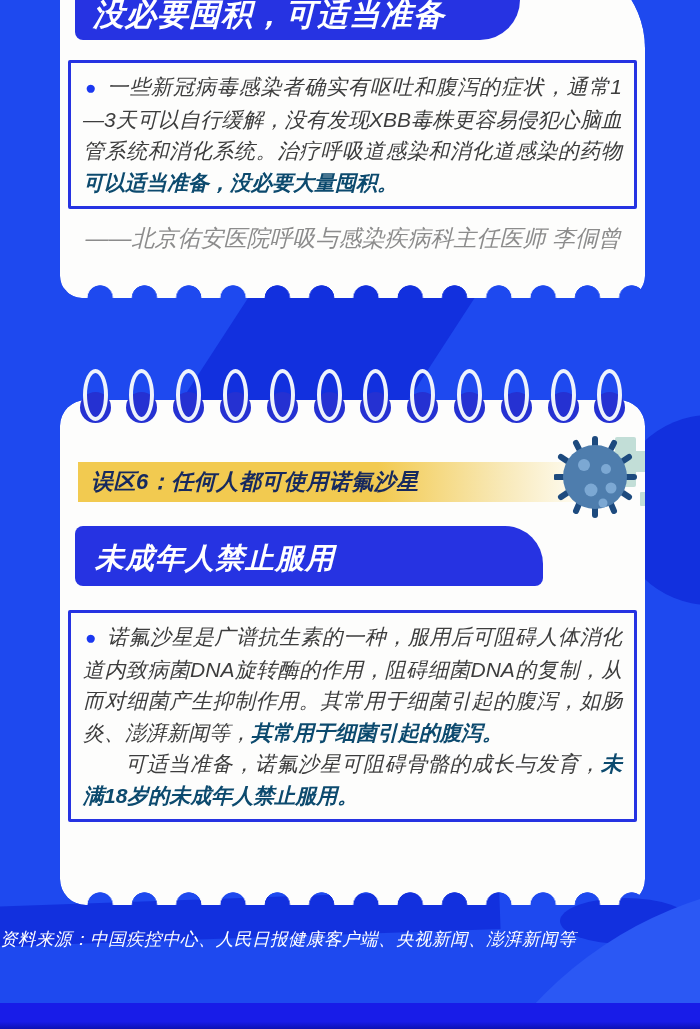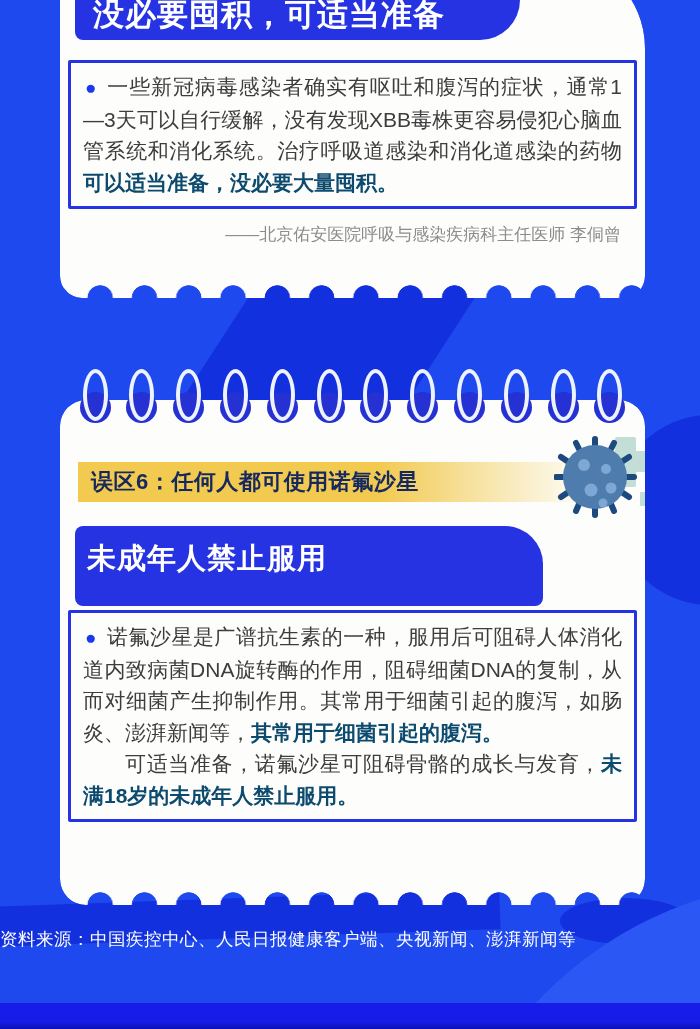--- a/index.html
+++ b/index.html
@@ -1,17 +1,17 @@
 <!DOCTYPE html>
 <html><head>
 <meta charset="utf-8">
 <style>
   html,body{margin:0;padding:0;}
   body{font-family:"Liberation Sans","DejaVu Sans",sans-serif;}
-  .page{position:relative;width:700px;height:1029px;overflow:hidden;background:#1e49ef;}
+  .page{position:relative;width:700px;height:1029px;overflow:hidden;background:#1e49ef;font-style:italic;}
 
   
   .decor{position:absolute;z-index:1;}
   .band-mid{left:265px;top:20px;width:190px;height:560px;background:#1230de;transform:rotate(33deg);}
   .circle-right{left:615px;top:415px;width:190px;height:190px;border-radius:50%;background:#1230de;}
   .band-bottom{left:-15px;top:898px;width:515px;height:40px;background:#1230de;transform:rotate(-2deg);}
   .blob-bottom{left:560px;top:898px;width:130px;height:46px;border-radius:50%;background:#1230de;}
   .circle-light{left:430px;top:880px;width:780px;height:780px;border-radius:50%;background:#2b58f4;}
 
   
@@ -24,35 +24,35 @@
     mask-size:100% calc(100% - 13px),44.3px 13px;
     mask-position:0 0,left 18px bottom;
     mask-repeat:no-repeat,repeat-x;}
   .card-top{top:-44px;height:342px;border-radius:14px 92px 22px 22px;}
   .card-myth{top:400px;height:505px;border-radius:26px;}
 
   
   .banner{position:absolute;background:#2633e2;color:#ffffff;font-weight:bold;}
   .banner-top{left:15px;top:0;width:445px;height:84px;border-radius:0 0 40px 8px;
     font-size:31px;line-height:38px;padding:40px 0 0 18px;box-sizing:border-box;letter-spacing:1px;}
-  .banner-ban{left:15px;top:126px;width:468px;height:80px;border-radius:8px 38px 8px 8px;
-    font-size:29px;line-height:64px;padding-left:12px;box-sizing:border-box;letter-spacing:1px;}
+  .banner-ban{left:15px;top:126px;width:468px;height:60px;border-radius:8px 38px 8px 8px;
+    font-size:29px;line-height:64px;padding-left:20px;box-sizing:border-box;letter-spacing:1px;}
 
   
   .text-box{position:absolute;left:8px;width:569px;border:3px solid #2633e2;border-radius:2px;
     background:#fdfdfc;box-sizing:border-box;padding:8px 12px;}
   .text-box-top{top:104px;}
   .text-box-myth{top:210px;}
   .body-text{margin:0;font-size:21px;line-height:31.5px;color:#3d3d3d;text-align:justify;}
   .body-text.indent{text-indent:2em;}
   .bullet{color:#1b38f0;font-size:19px;margin:0 10px 0 2px;}
   .hl{color:#0c4a6e;font-weight:bold;}
 
   .attribution{position:absolute;top:267px;left:0;width:100%;box-sizing:border-box;
-    padding-right:24px;text-align:right;font-size:17px;color:#8c8c8c;}
+    padding-right:24px;text-align:right;font-size:23px;color:#8c8c8c;}
 
   
   .myth-label{position:absolute;left:18px;top:62px;width:545px;height:40px;line-height:40px;
     padding-left:13px;box-sizing:border-box;font-size:22px;font-weight:bold;color:#16295e;letter-spacing:0.5px;
     background:linear-gradient(90deg,#f2ca50 0%,#f2ca50 55%,#f8e9b8 78%,#fdf9ea 90%,rgba(253,249,234,0) 100%);}
 
   
   .virus-wrap{position:absolute;left:494px;top:34px;width:96px;height:92px;}
 
   

